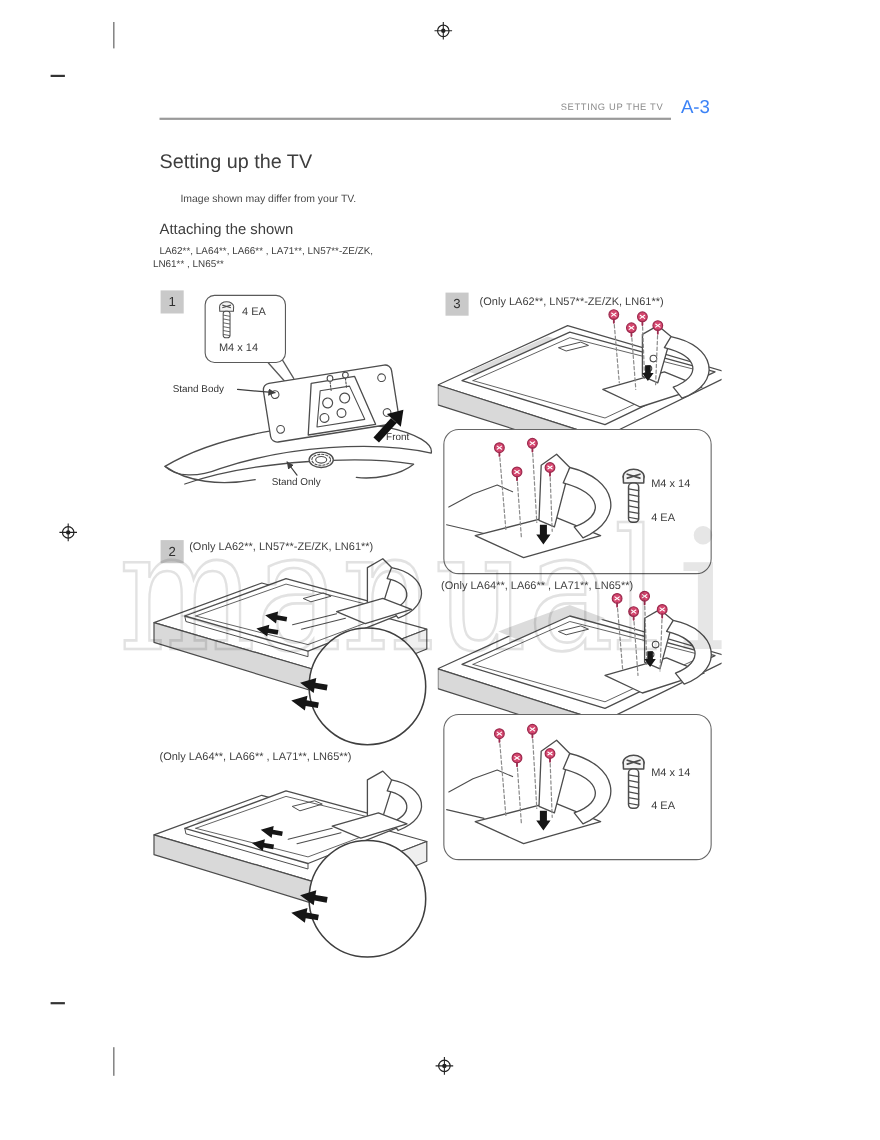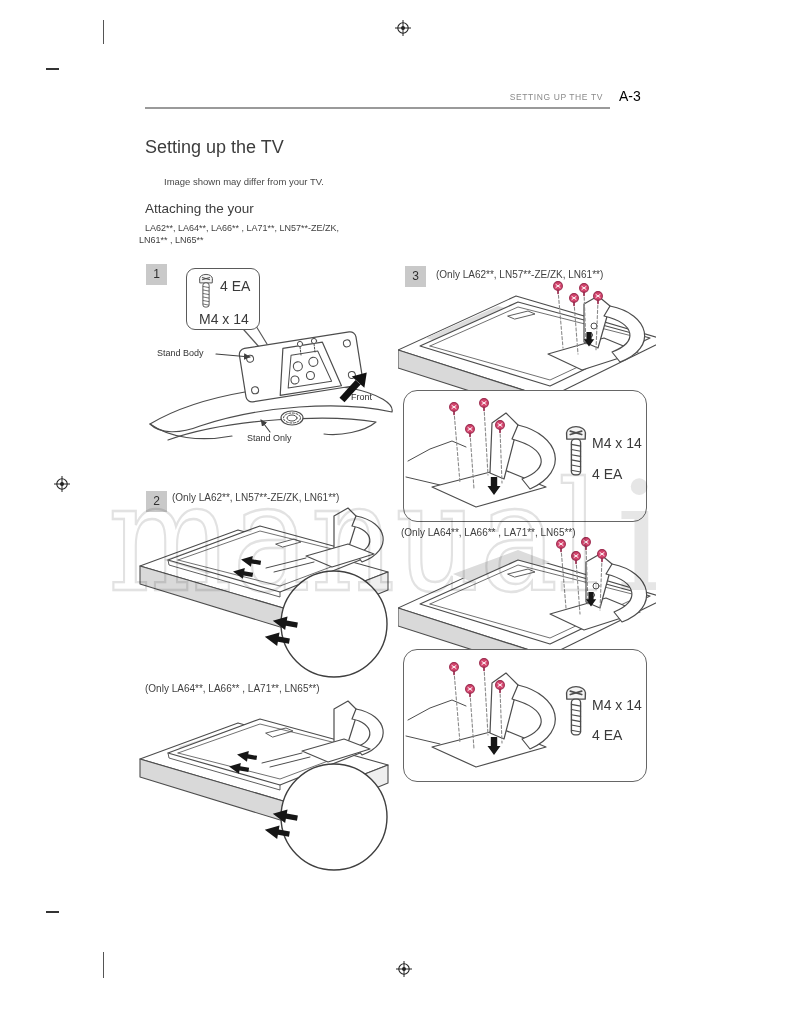--- a/index.html
+++ b/index.html
@@ -2,32 +2,32 @@
 <html><head>
 <meta charset="utf-8">
 <style>
   html,body{margin:0;padding:0;background:#fff;}
   .page{position:relative;width:656px;height:1036px;background:#ffffff;overflow:hidden;
         font-family:"Liberation Sans", sans-serif;color:#3d3d3d;margin-top:12px;}
   .abs{position:absolute;}
   .vmark{position:absolute;width:1px;background:#555;}
   .dash{position:absolute;width:13px;height:2px;background:#333;}
   .hdr-section{font-size:8.5px;letter-spacing:.6px;color:#8a8a8a;}
-  .hdr-page{font-size:14px;color:#000000;}
+  .hdr-page{font-size:17px;color:#3b82f6;}
   .rule{position:absolute;left:145px;top:95px;width:465px;height:2px;background:#9a9a9a;}
   .title{font-size:18px;color:#3d3d3d;}
   .note{font-size:9.5px;color:#484848;}
   .h2{font-size:13.5px;color:#3d3d3d;}
   .models{font-size:9px;color:#3f3f3f;line-height:11.5px;}
   .badge{position:absolute;width:21px;height:21px;background:#c9c9c9;color:#2f2f2f;
          font-size:12px;text-align:center;line-height:21px;}
   .variant{position:absolute;font-size:10px;color:#3f3f3f;white-space:nowrap;}
   .callout{position:absolute;background:#fff;border:1.4px solid #5a5a5a;border-radius:9px;}
   .callout3{position:absolute;background:#fff;border:1.5px solid #666;border-radius:14px;}
-  .parts-txt{position:absolute;font-size:14px;color:#3a3a3a;white-space:nowrap;}
+  .parts-txt{position:absolute;font-size:10px;color:#3a3a3a;white-space:nowrap;}
   .diag-label{position:absolute;font-size:9px;color:#333;white-space:nowrap;}
   svg{display:block;}
   .watermark{position:absolute;left:100px;top:430px;mix-blend-mode:multiply;pointer-events:none;}
 </style>
 </head>
 <body>
 
 <div class="page">
 
   <svg width="0" height="0" style="position:absolute">
@@ -89,21 +89,21 @@
   <svg class="abs" style="left:395px;top:948px;" width="18" height="18">
       <use href="#regmark" x="9" y="9"></use>
     </svg>
 
   <div class="abs hdr-section" style="left:400px;top:80px;width:203px;text-align:right;">SETTING UP THE TV</div>
   <div class="abs hdr-page" style="left:619px;top:76px;">A-3</div>
   <div class="rule"></div>
 
   <div class="abs title" style="left:145px;top:125px;">Setting up the TV</div>
   <div class="abs note" style="left:145px;top:164px;padding-left:19px;">Image shown may differ from your TV.</div>
-  <div class="abs h2" style="left:145px;top:189px;">Attaching the your</div>
+  <div class="abs h2" style="left:145px;top:189px;">Attaching the shown</div>
   <div class="abs models" style="left:145px;top:211px;">LA62**, LA64**, LA66** , LA71**, LN57**-ZE/ZK,</div>
   <div class="abs models" style="left:139px;top:223px;">LN61** , LN65**</div>
 
   <div class="badge" style="left:146px;top:252px;">
     <span>1</span>
   </div>
 
   <svg class="abs" style="left:140px;top:310px;" width="270" height="150" viewBox="0 0 270 150" fill="none" stroke-linejoin="round" stroke-linecap="round">
 
     <line x1="104" y1="8" x2="120" y2="26" stroke="#5a5a5a" stroke-width="1.2"></line>

